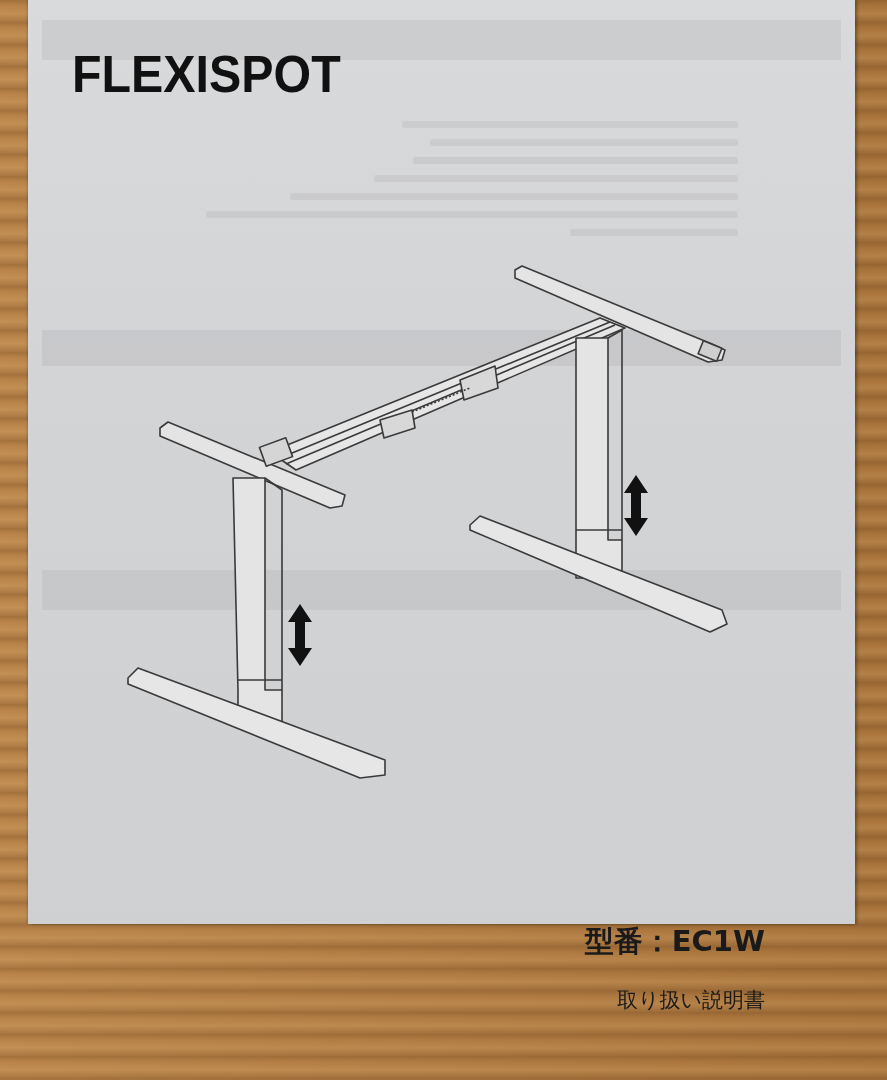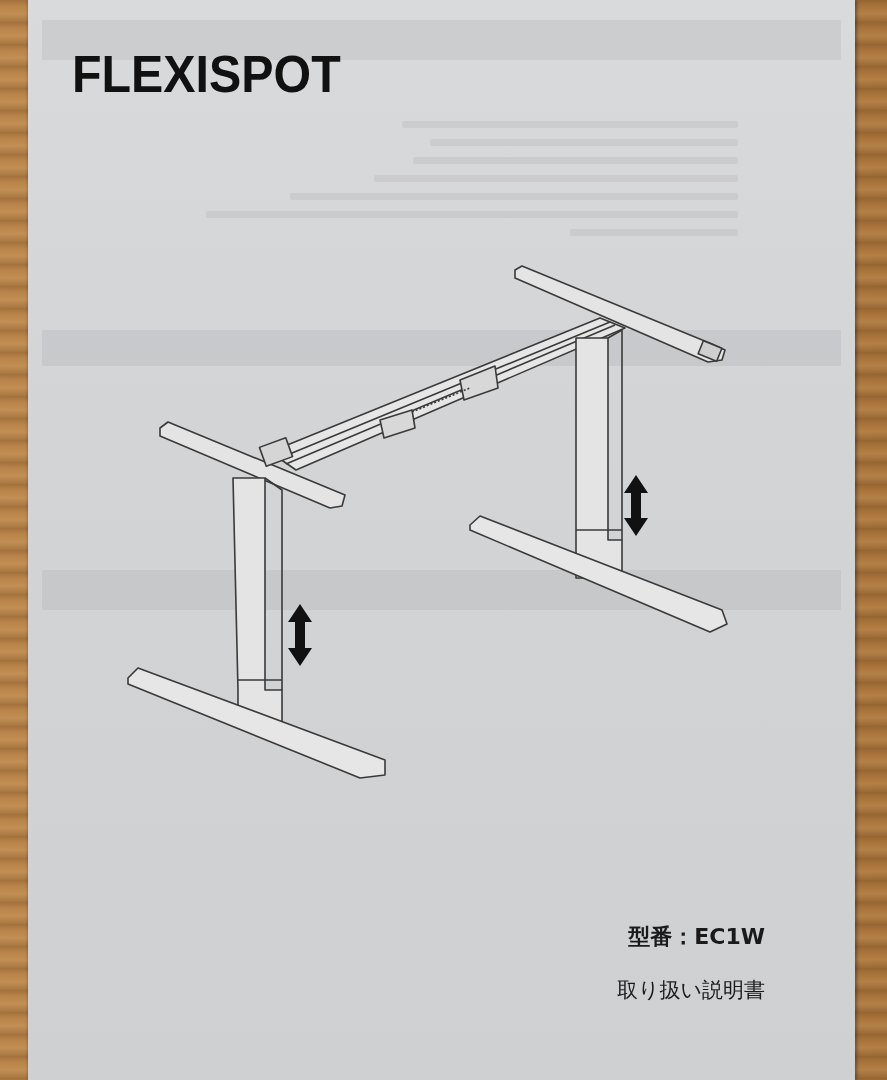--- a/index.html
+++ b/index.html
@@ -8,38 +8,38 @@
       background: #b07a3e;
       font-family: "DejaVu Sans", sans-serif;
     }
     .wood {
       position: absolute; inset: 0;
       background:
         repeating-linear-gradient(180deg, rgba(90,55,20,0.25) 0px, rgba(90,55,20,0.0) 6px, rgba(255,220,160,0.12) 14px, rgba(90,55,20,0.18) 22px),
         linear-gradient(90deg, #b9844a 0%, #a8733b 100%);
     }
     .paper {
-      position: absolute; left: 28px; top: 0; width: 827px; height: 1080px;
+      position: absolute; left: 28px; top: 0; width: 827px; height: 924px;
       background: linear-gradient(180deg, #d9dadb 0%, #d3d4d6 40%, #cfd0d2 100%);
       box-shadow: 2px 0 3px rgba(0,0,0,0.35), -1px 0 2px rgba(0,0,0,0.15);
     }
     .band { position: absolute; left: 14px; right: 14px; background: rgba(150,150,155,0.18); }
     .ghost-lines { position: absolute; left: 150px; top: 110px; width: 560px; }
     .ghost-line { height: 7px; margin: 11px 0; background: rgba(120,120,125,0.12); border-radius: 2px; }
     .brand {
       position: absolute; left: 44px; top: 44px;
       font-family: "Liberation Sans", sans-serif; font-weight: bold;
       font-size: 52px; letter-spacing: 0px; color: #111;
       transform: scaleX(0.93); transform-origin: left top;
     }
     .model {
       position: absolute; right: 90px; top: 922px; text-align: right;
       color: #1a1a1a;
     }
-    .model .m1 { font-size: 22px; font-weight: bold; font-family: "DejaVu Sans", sans-serif; }
+    .model .m1 { font-size: 29px; font-weight: bold; font-family: "DejaVu Sans", sans-serif; }
     .model .m2 { font-size: 21px; margin-top: 24px; font-family: "DejaVu Sans", sans-serif; }
     svg.illus { position: absolute; left: 0; top: 0; }
     .page-no { position: absolute; right: 22px; bottom: 18px; font-size: 11px; color: #aaa; }
   </style>
 </head>
 <body>
 
 <div class="wood"></div>
 
 <div class="paper">

